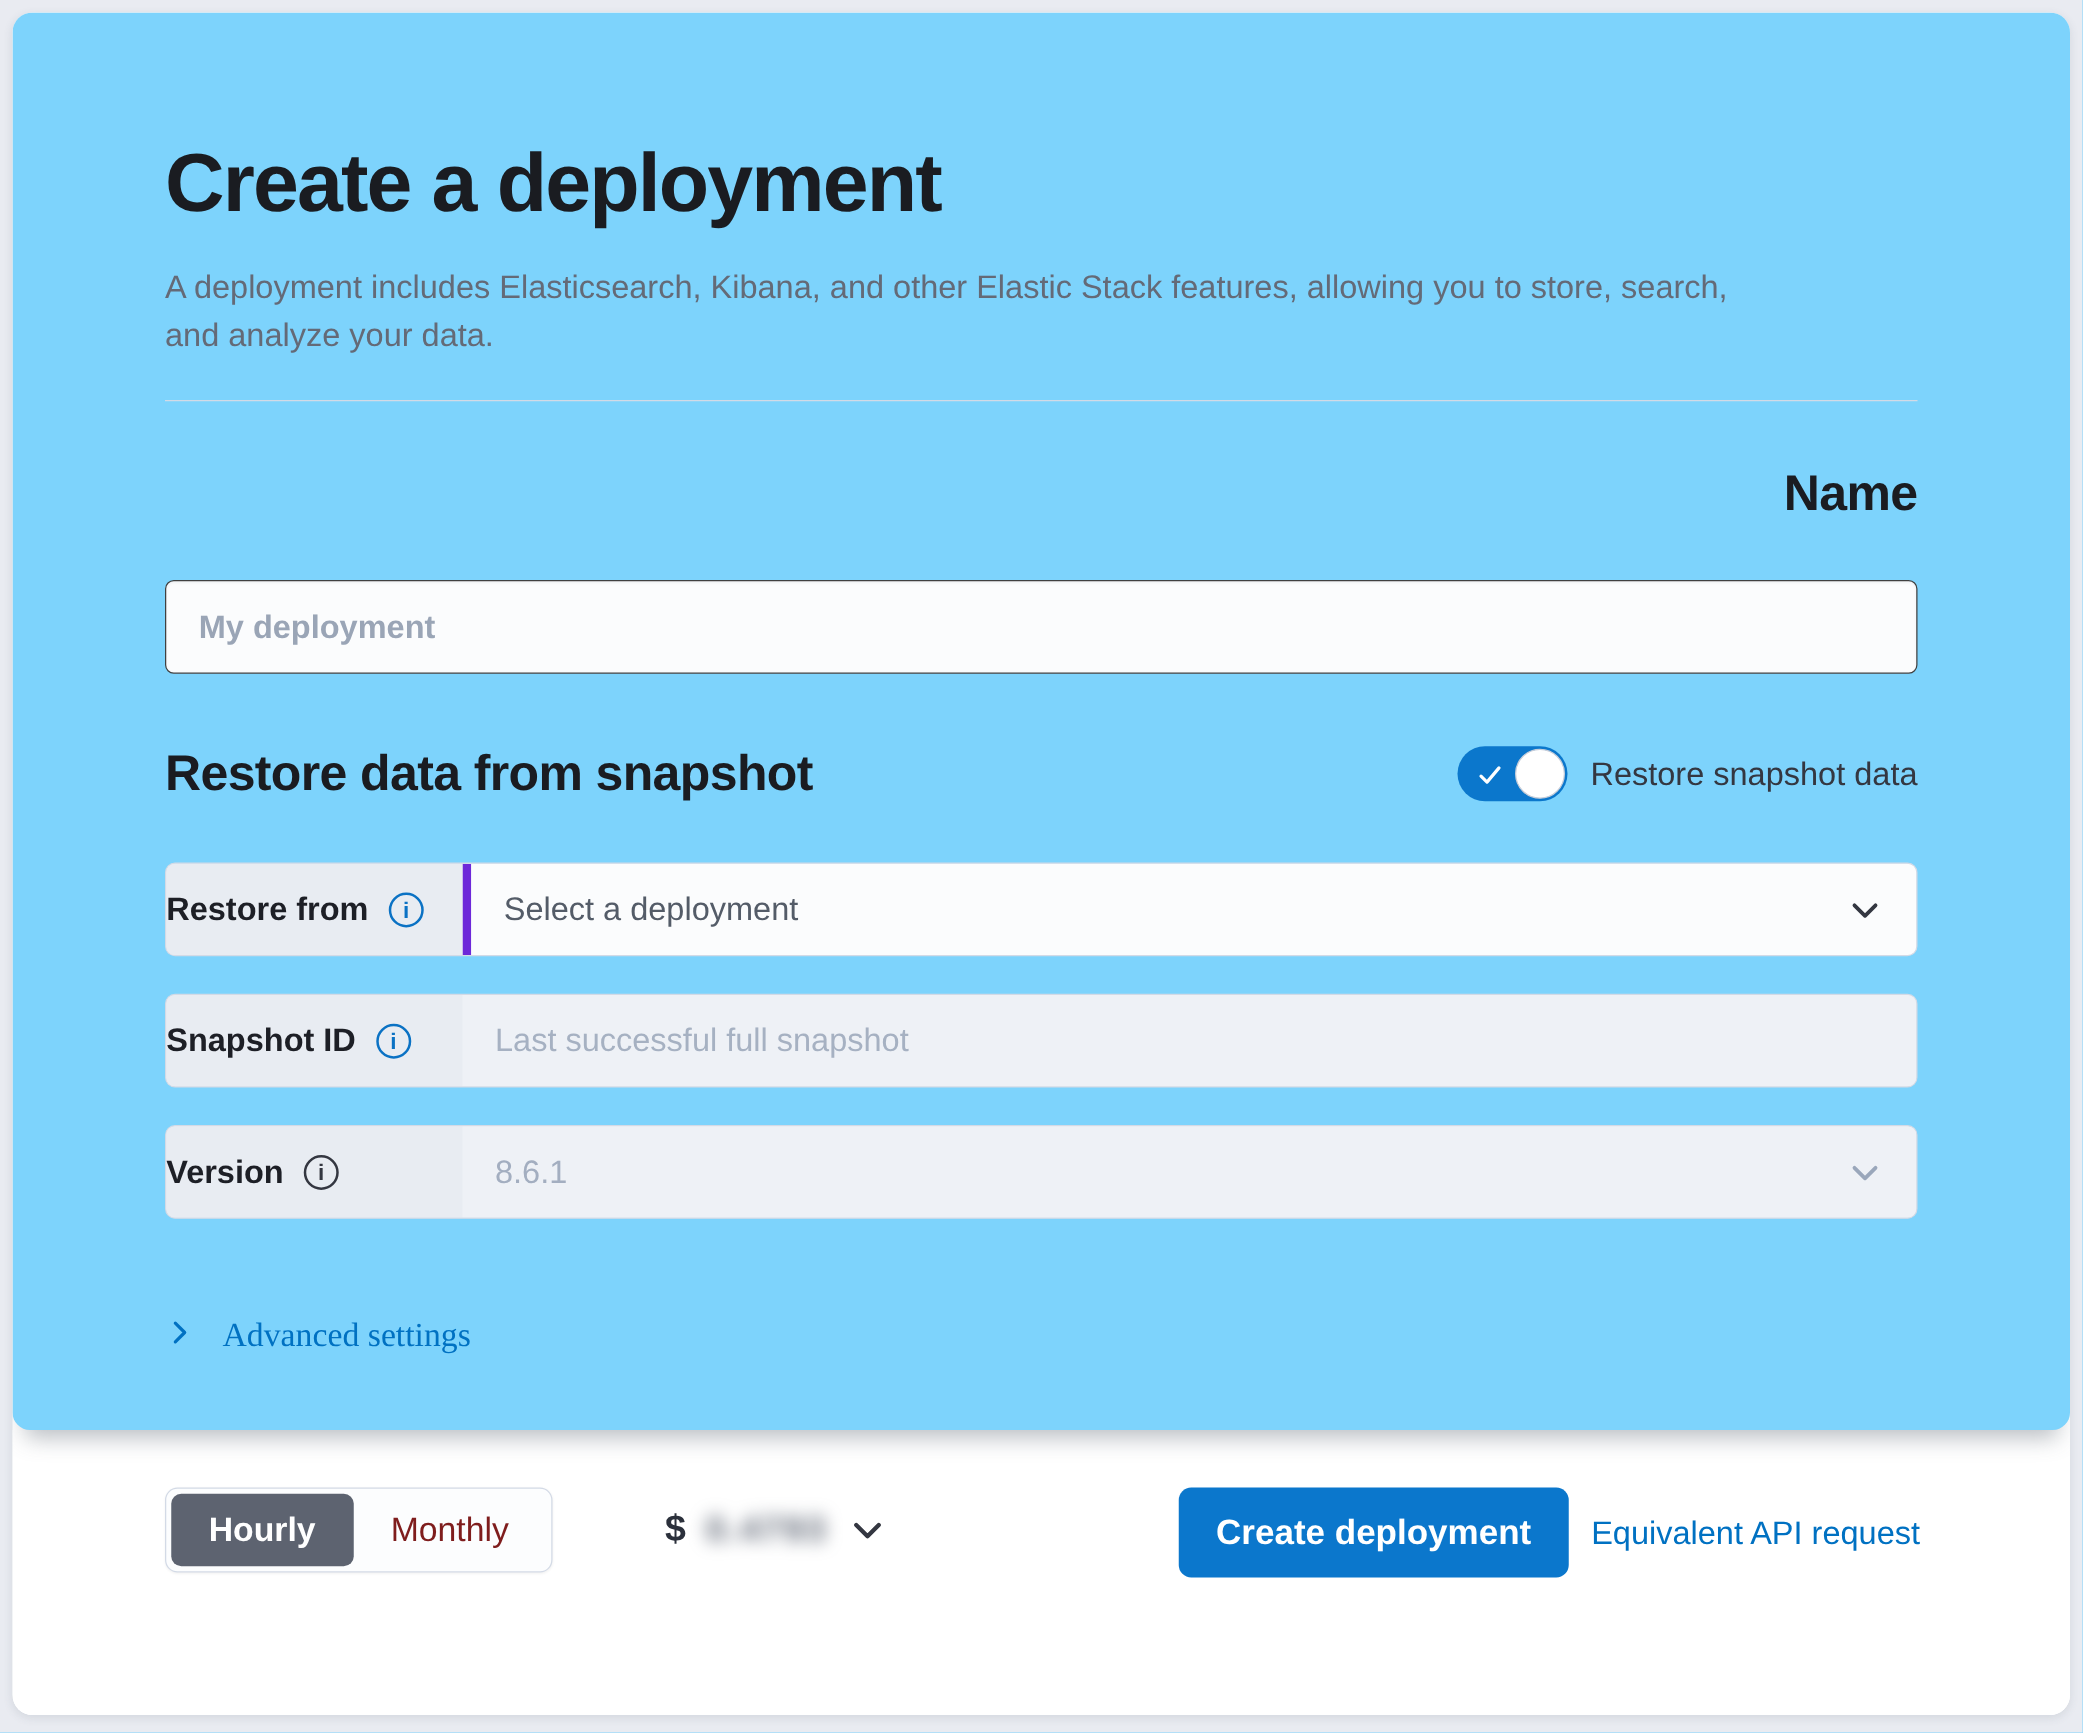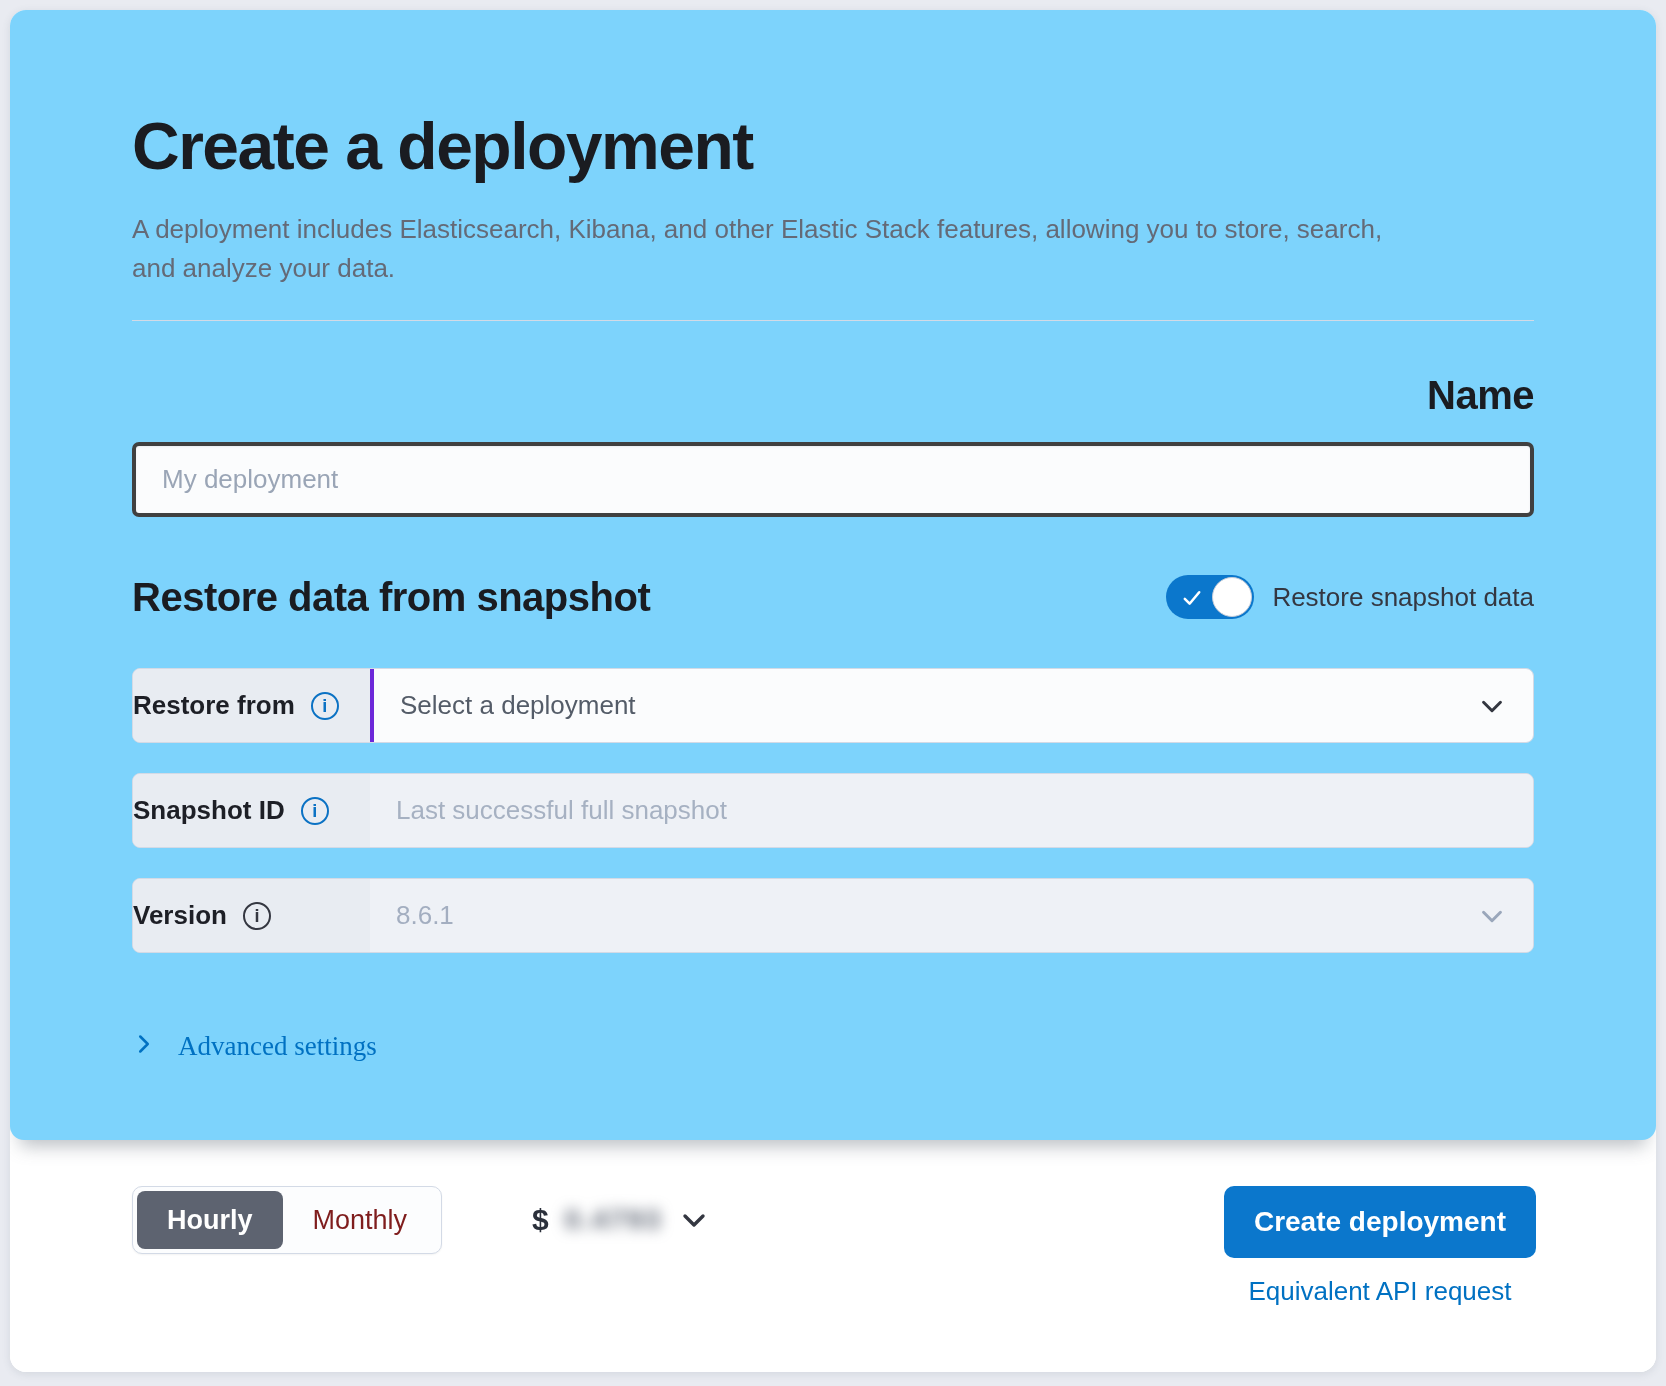--- a/index.html
+++ b/index.html
@@ -26,25 +26,26 @@
   .page-title {
     margin: 0; font-size: 66px; font-weight: 700; color: #1a1c21; letter-spacing: -1.5px;
   }
   .page-subtitle {
     margin: 26px 0 0; font-size: 26px; line-height: 39px; color: #646a77; max-width: 1295px;
   }
   .divider { height: 1px; background: #d3dae6; margin-top: 32px; }
   .section-heading { margin: 0; font-size: 40px; font-weight: 700; color: #1a1c21; letter-spacing: -0.5px; }
   .name-heading { margin-top: 52px; text-align: right; }
   .text-input {
-    display: block; margin-top: 24px; width: 100%; height: 75px;
-    border: 4px solid #404040; border-radius: 7px; background: #fbfcfd;
+    display: block; margin-top: 46px; width: 100%; height: 75px;
+    border: 1px solid #404040; border-radius: 7px; background: #fbfcfd;
     font-family: "Liberation Sans", sans-serif; font-size: 26px; color: #343741;
     padding: 0 26px; outline: none;
     box-shadow: inset 0 1px 2px rgba(152,162,179,0.15);
+    font-weight: bold;
   }
   .text-input::placeholder { color: #9aa5b6; }
   .restore-header { margin-top: 58px; display: flex; justify-content: space-between; align-items: flex-start; }
   .switch-row { display: flex; align-items: center; gap: 18px; }
   .switch {
     width: 88px; height: 44px; border-radius: 22px; background: #0b77cc;
     position: relative; cursor: pointer; flex: 0 0 88px; border: none; padding: 0;
   }
   .switch .knob {
     position: absolute; right: 2px; top: 2px; width: 40px; height: 40px;
@@ -69,21 +70,21 @@
     font-size: 18px; font-weight: 600; line-height: 1; flex: 0 0 28px;
   }
   .info-blue { color: #0b72c4; }
   .info-dark { color: #343741; }
   .row-control {
     flex: 1; display: flex; align-items: center; justify-content: space-between;
     padding: 0 26px; font-size: 26px; border: none; text-align: left;
     font-family: "Liberation Sans", sans-serif;
   }
   .row-control.enabled {
-    background: #fbfcfd; border-left: 4px solid #6d28d9; color: #545c68; cursor: pointer;
+    background: #fbfcfd; border-left: 7px solid #6d28d9; color: #545c68; cursor: pointer;
     border-radius: 0 7px 7px 0;
   }
   .row-control.disabled { background: #eef1f6; color: #a3aec0; cursor: default; }
   .row-control .value { flex: 1; }
   .chevron-dark { color: #343741; }
   .chevron-muted { color: #9aa7bb; }
   .disabled-input {
     flex: 1; background: #eef1f6; border: none; outline: none; padding: 0 26px;
     font-family: "Liberation Sans", sans-serif; font-size: 26px; color: #a3aec0;
   }
@@ -107,21 +108,21 @@
     border-radius: 8px; color: #7f1d1d; cursor: pointer; background: none; border: none;
     font-family: "Liberation Sans", sans-serif;
   }
   .btn-group .opt.selected { background: #5d6370; color: #ffffff; font-weight: 700; }
   .price {
     display: flex; align-items: center; gap: 16px; cursor: pointer;
     background: none; border: none; padding: 0; font-family: "Liberation Sans", sans-serif;
   }
   .price .currency { font-size: 30px; font-weight: 700; color: #2b303b; }
   .price .amount { filter: blur(7px); font-size: 28px; font-weight: 700; color: #565e6d; letter-spacing: 2px; }
-  .footer-right { display: flex; flex-direction: column; align-items: center; gap: 18px; }
+  .footer-right { display: flex; flex-direction: row; align-items: center; gap: 18px; }
   .create-btn {
     background: #0b77cc; color: #ffffff; font-size: 28px; font-weight: 700;
     border: none; border-radius: 10px; height: 72px; padding: 0 30px; cursor: pointer;
     font-family: "Liberation Sans", sans-serif;
   }
   .api-link {
     color: #0071c2; font-size: 26px; font-weight: 500; cursor: pointer;
     background: none; border: none; padding: 0; font-family: "Liberation Sans", sans-serif;
   }
 </style>

